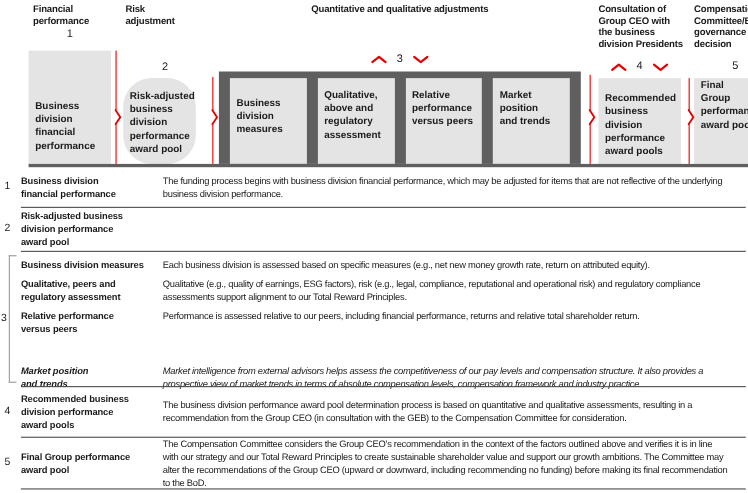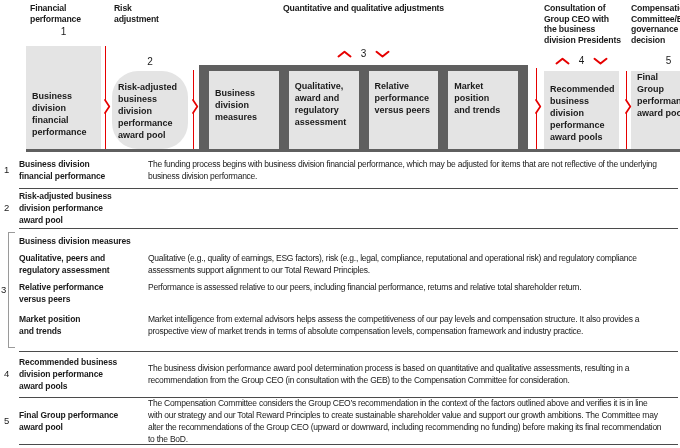--- a/index.html
+++ b/index.html
@@ -9,21 +9,21 @@
   
   .hdr{position:absolute;top:3px;font-weight:bold;font-size:8.7px;line-height:10.6px;
        letter-spacing:-0.15px;white-space:pre-line;}
   #hdr3{left:173px;width:329px;text-align:center;}
   .stepnum{position:absolute;font-size:10px;text-align:center;}
   .cluster{position:absolute;display:flex;align-items:center;justify-content:center;}
   .cluster .num{font-size:10px;margin:0 9px;}
   .bx{position:absolute;background:#e4e4e4;font-weight:bold;font-size:9px;line-height:12px;
       white-space:pre-line;box-sizing:border-box;padding-left:6px;}
   #bx-financial{left:0;top:46px;width:75px;height:103px;padding-top:44px;}
-  #bx-risk{left:86px;top:71px;width:76px;height:78px;padding-top:10px;border-radius:26px;}
+  #bx-risk{left:86px;top:71px;width:66px;height:78px;padding-top:10px;border-radius:26px;}
   #grp{left:173px;top:65px;width:329px;height:84px;background:#5f5f5f;display:flex;
        box-sizing:border-box;padding:6px 10px 0 10px;gap:10px;}
   .gbx{flex:1;background:#e4e4e4;font-weight:bold;font-size:9px;line-height:12px;
        white-space:pre-line;box-sizing:border-box;padding:9px 0 0 6px;}
   .gbx.first{padding-top:16px;}
   #bx-recommended{left:518px;top:71px;width:75px;height:78px;padding-top:12px;}
   #bx-final{left:605px;top:71px;width:75px;height:78px;}
   .baseline{position:absolute;left:0;top:149px;width:680px;height:2.5px;background:#5f5f5f;}
   .vseg{position:absolute;width:1.6px;background:#e60000;}
   .flowchev{position:absolute;width:7px;height:15px;}
@@ -38,21 +38,21 @@
   #row2{height:40px;}
   #rowG{height:123px;align-items:stretch;}
   #row4{height:46px;}
   #row5{height:47px;}
   .gnum{position:relative;width:19px;flex-shrink:0;}
   .bracket{position:absolute;left:8px;top:4px;bottom:3px;width:6px;
            border:1px solid #9a9a9a;border-right:none;}
   .gnum .n3{position:absolute;left:1px;top:50%;transform:translateY(-50%);font-size:9.5px;}
   .gsubs{flex:1;display:flex;flex-direction:column;padding-top:7px;box-sizing:border-box;}
   .srow{display:flex;align-items:flex-start;margin-bottom:5px;}
-  .srow.last{margin-top:3px;margin-bottom:0;}
+  .srow.last{margin-top:21px;margin-bottom:0;font-style:italic;}
   .tend{position:relative;height:0;}
   .tend::before{content:"";position:absolute;left:19px;right:2px;top:0;height:1px;background:#4b4b4b;}
   svg.red{stroke:#e60000;fill:none;stroke-linecap:round;stroke-linejoin:round;}
 </style>
 </head>
 <body>
 
 <div class="abs" style="left:0;top:0;width:680px;height:155px;margin-left:26px;">
 
   <div class="hdr" style="left:4px;">Financial
@@ -102,21 +102,21 @@
 business
 division
 performance
 award pool</div>
 
   <div id="grp" class="abs">
     <div class="gbx first">Business
 division
 measures</div>
     <div class="gbx">Qualitative,
-award and
+above and
 regulatory
 assessment</div>
     <div class="gbx">Relative
 performance
 versus peers</div>
     <div class="gbx">Market
 position
 and trends</div>
   </div>
 
@@ -174,20 +174,21 @@
   </div>
 
   <div class="trow ruled" id="rowG">
     <div class="gnum">
       <div class="bracket"></div>
       <div class="n3">3</div>
     </div>
     <div class="gsubs">
       <div class="srow">
         <div class="cterm">Business division measures</div>
+        <div class="cdesc">Each business division is assessed based on specific measures (e.g., net new money growth rate, return on attributed equity).</div>
       </div>
       <div class="srow">
         <div class="cterm">Qualitative, peers and
 regulatory assessment</div>
         <div class="cdesc">Qualitative (e.g., quality of earnings, ESG factors), risk (e.g., legal, compliance, reputational and operational risk) and regulatory compliance assessments support alignment to our Total Reward Principles.</div>
       </div>
       <div class="srow">
         <div class="cterm">Relative performance
 versus peers</div>
         <div class="cdesc">Performance is assessed relative to our peers, including financial performance, returns and relative total shareholder return.</div>

